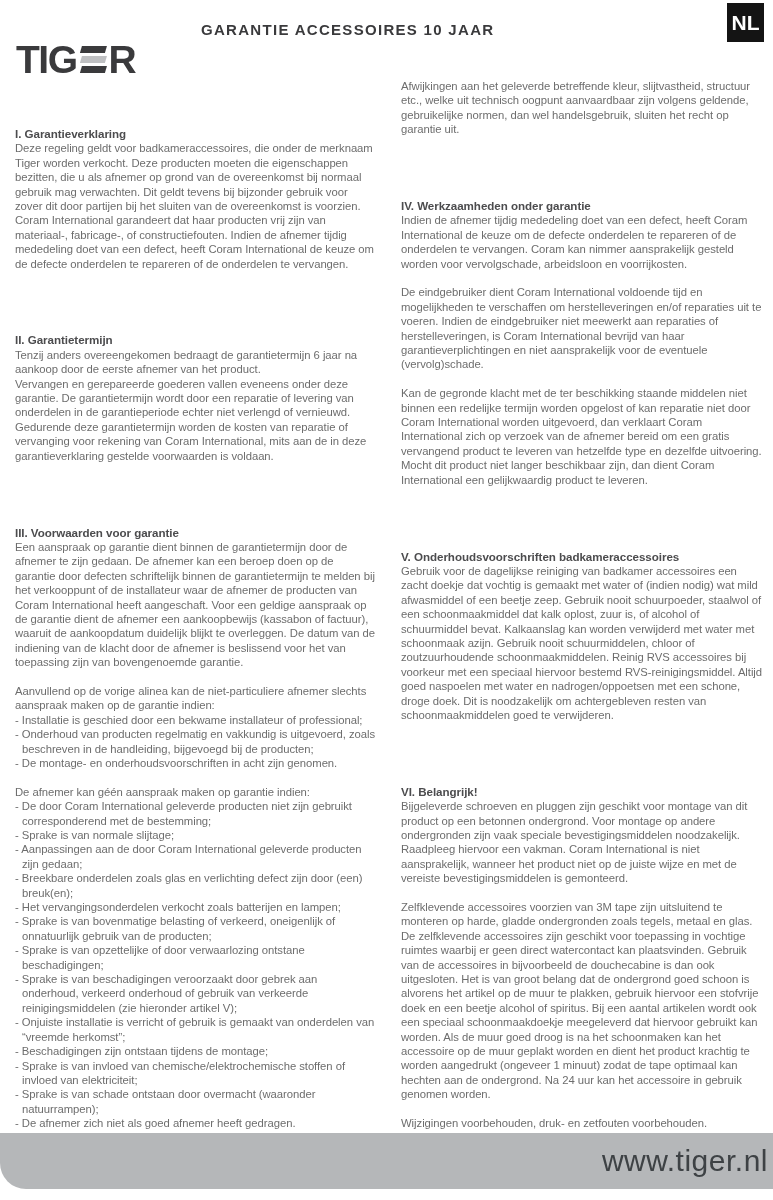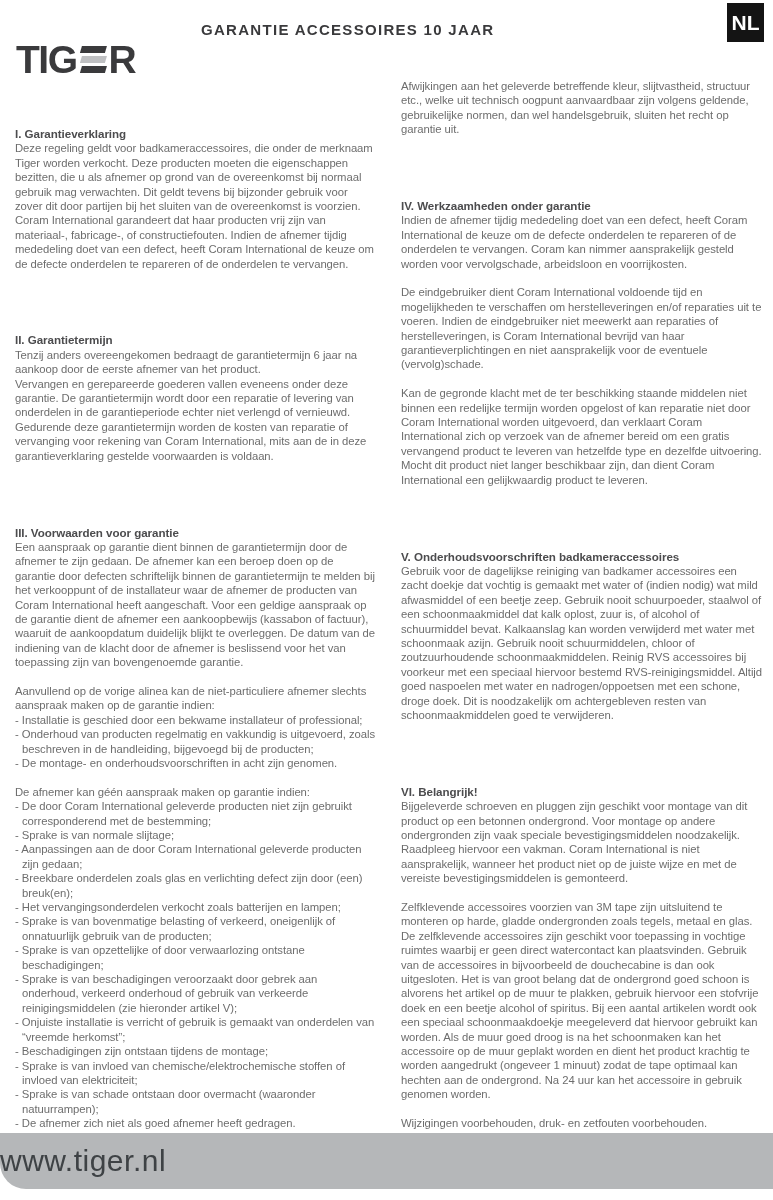--- a/index.html
+++ b/index.html
@@ -58,22 +58,22 @@
   .blk { margin: 0; }
   .blk.heading { color: var(--heading-text, #4c4c4e); font-weight: 700; font-size: 11.6px; line-height: 14.4px; margin-top: 48px; }
   .blk.gap { height: 14.4px; }
   .blk.bullet { padding-left: 7px; text-indent: -7px; }
 
   
   .footer {
     position: absolute; left: 0; top: 1133px; width: 773px; height: 56px;
     background: var(--footer-bar, #b5b7b9);
     border-radius: 0 0 0 26px;
-    display: flex; align-items: center; 
-    padding-right: 15px;
+    display: flex; align-items: center; justify-content: flex-end;
+    padding-right: 5px;
     z-index: 5;
   }
   .footer .site {
     font-size: 30px; font-weight: 300;
     color: var(--footer-text, #3e4245);
     letter-spacing: 0.5px;
   }
 </style>
 </head>
 <body>

